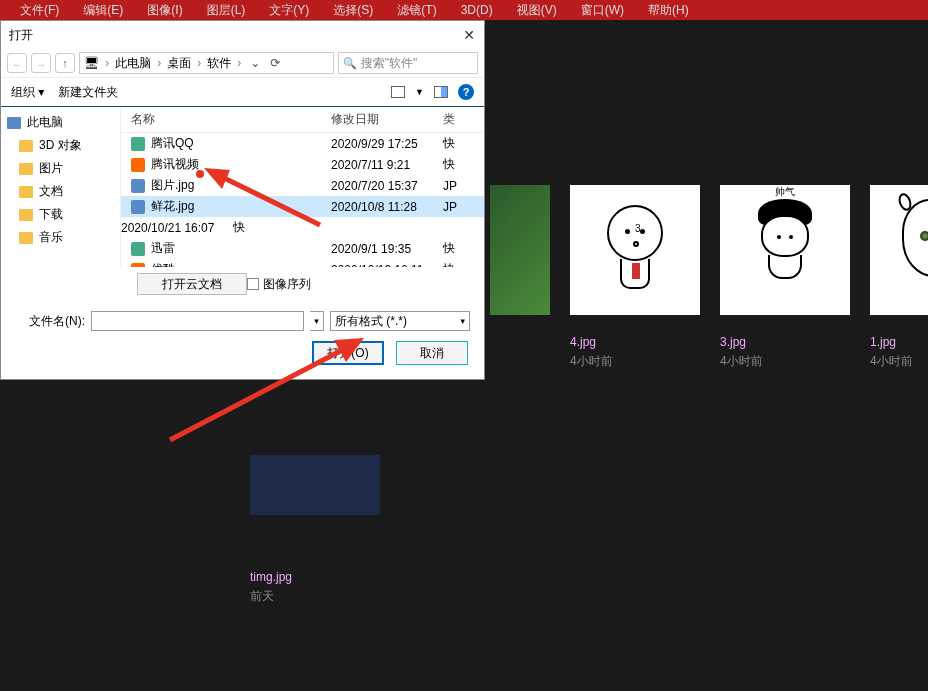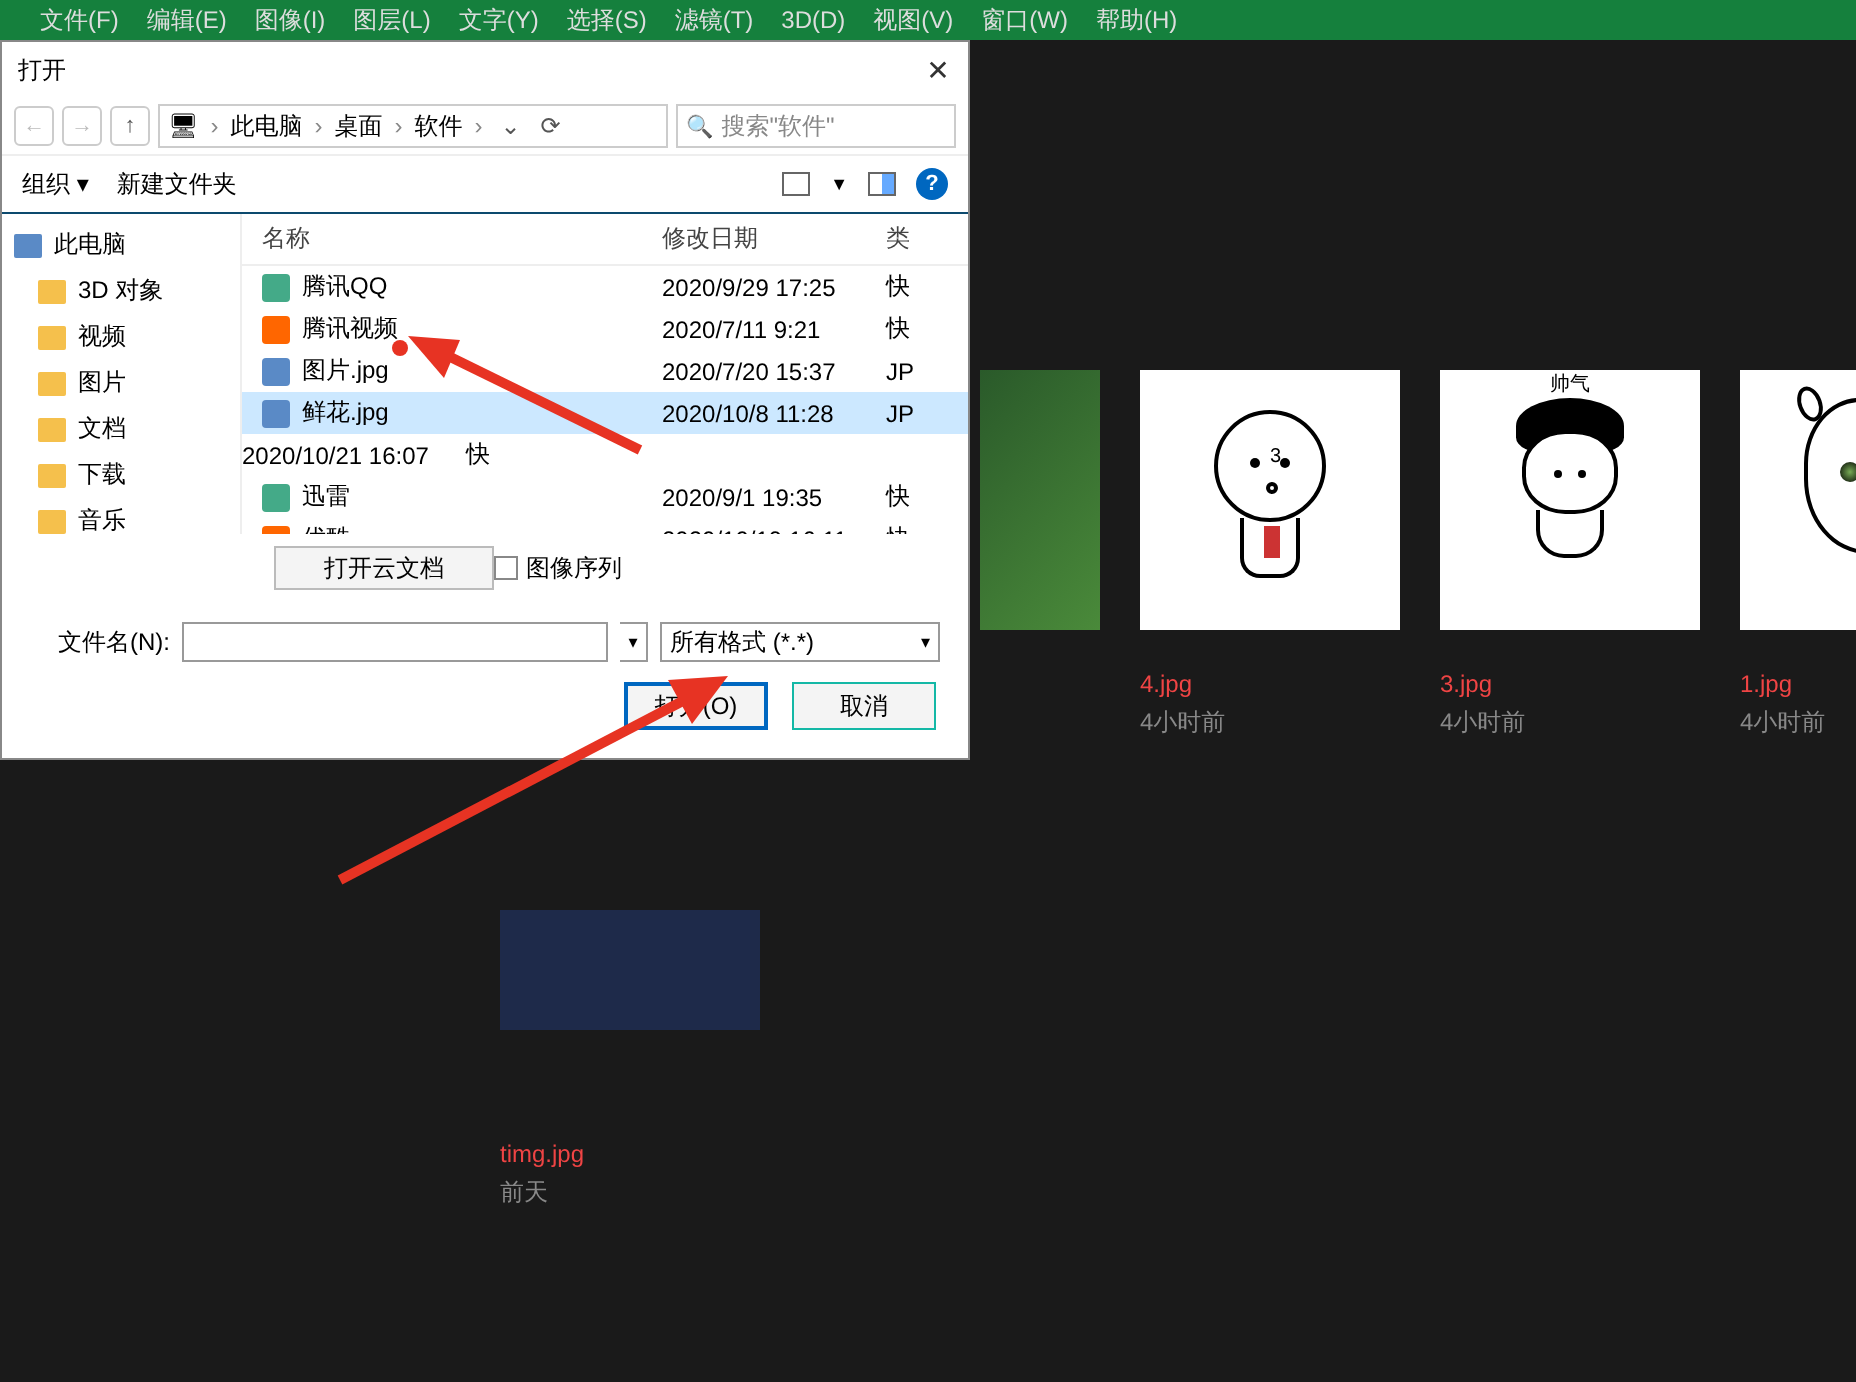--- a/index.html
+++ b/index.html
@@ -8,26 +8,26 @@
     background: #1a1a1a;
     font-family: "Microsoft YaHei", "Segoe UI", sans-serif;
     font-size: 12px;
     color: #ccc;
     overflow: hidden;
     position: relative;
   }
 
   
   .menubar {
-    background: #15803d;
+    background: #b91c1c;
     height: 20px;
     display: flex;
     align-items: center;
     padding-left: 20px;
-    gap: 14px;
+    gap: 24px;
     font-size: 12px;
     color: #ddd;
   }
   .menubar span { cursor: default; }
 
   
   .main-area {
     position: relative;
     width: 100%;
     height: 671px;
@@ -47,21 +47,21 @@
     background: #fff;
     margin-bottom: 20px;
     position: relative;
     overflow: hidden;
   }
   .thumb-img.green {
     background: linear-gradient(135deg,#2a5a2a,#4a8a3a);
   }
   .thumb-img.dark-rect { width:130px; height:130px; background:#1a1a1a; display:flex; align-items:center; justify-content:center; margin-bottom:20px;}
   .thumb-img.dark-rect .inner { width:130px; height:60px; background:#1e2a4a; }
-  .thumb-name { color: #ef4444; }
+  .thumb-name { color: #f0abfc; }
   .thumb-time { color: #888; margin-top: 4px; }
 
   
   .face1 { width:70px; height:90px; margin:20px auto 0; position:relative; }
   .face1 .head { width:56px; height:56px; border:2px solid #000; border-radius:50%; margin:0 auto; position:relative; background:#fff;}
   .face1 .eye { width:5px; height:5px; background:#000; border-radius:50%; position:absolute; top:22px;}
   .face1 .eye.l { left:16px; } .face1 .eye.r { right:16px; }
   .face1 .mouth { width:6px; height:6px; border:2px solid #000; border-radius:50%; position:absolute; top:34px; left:24px; }
   .face1 .num { position:absolute; top:16px; left:26px; font-size:10px; color:#000;}
   .face1 .body { width:30px; height:30px; border:2px solid #000; border-top:none; border-radius:0 0 10px 10px; margin:-2px auto 0;}
@@ -302,24 +302,20 @@
         <div class="nav-item">
             <span class="nav-icon pc"></span>
             <span>此电脑</span>
           </div>
         <div class="nav-item" style="padding-left:18px;">
             <span class="nav-icon folder"></span>
             <span>3D 对象</span>
           </div>
         <div class="nav-item" style="padding-left:18px;">
             <span class="nav-icon folder"></span>
-            <span>视频</span>
-          </div>
-        <div class="nav-item" style="padding-left:18px;">
-            <span class="nav-icon folder"></span>
             <span>图片</span>
           </div>
         <div class="nav-item" style="padding-left:18px;">
             <span class="nav-icon folder"></span>
             <span>文档</span>
           </div>
         <div class="nav-item" style="padding-left:18px;">
             <span class="nav-icon folder"></span>
             <span>下载</span>
           </div>

